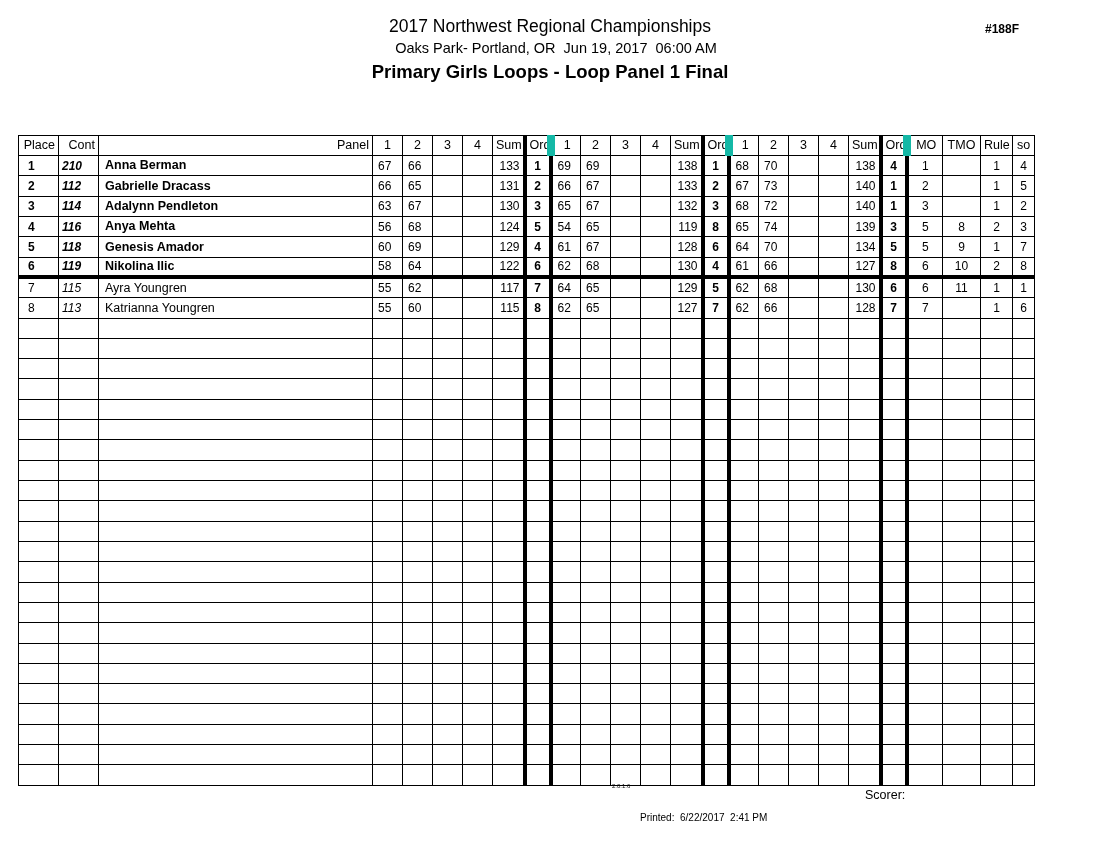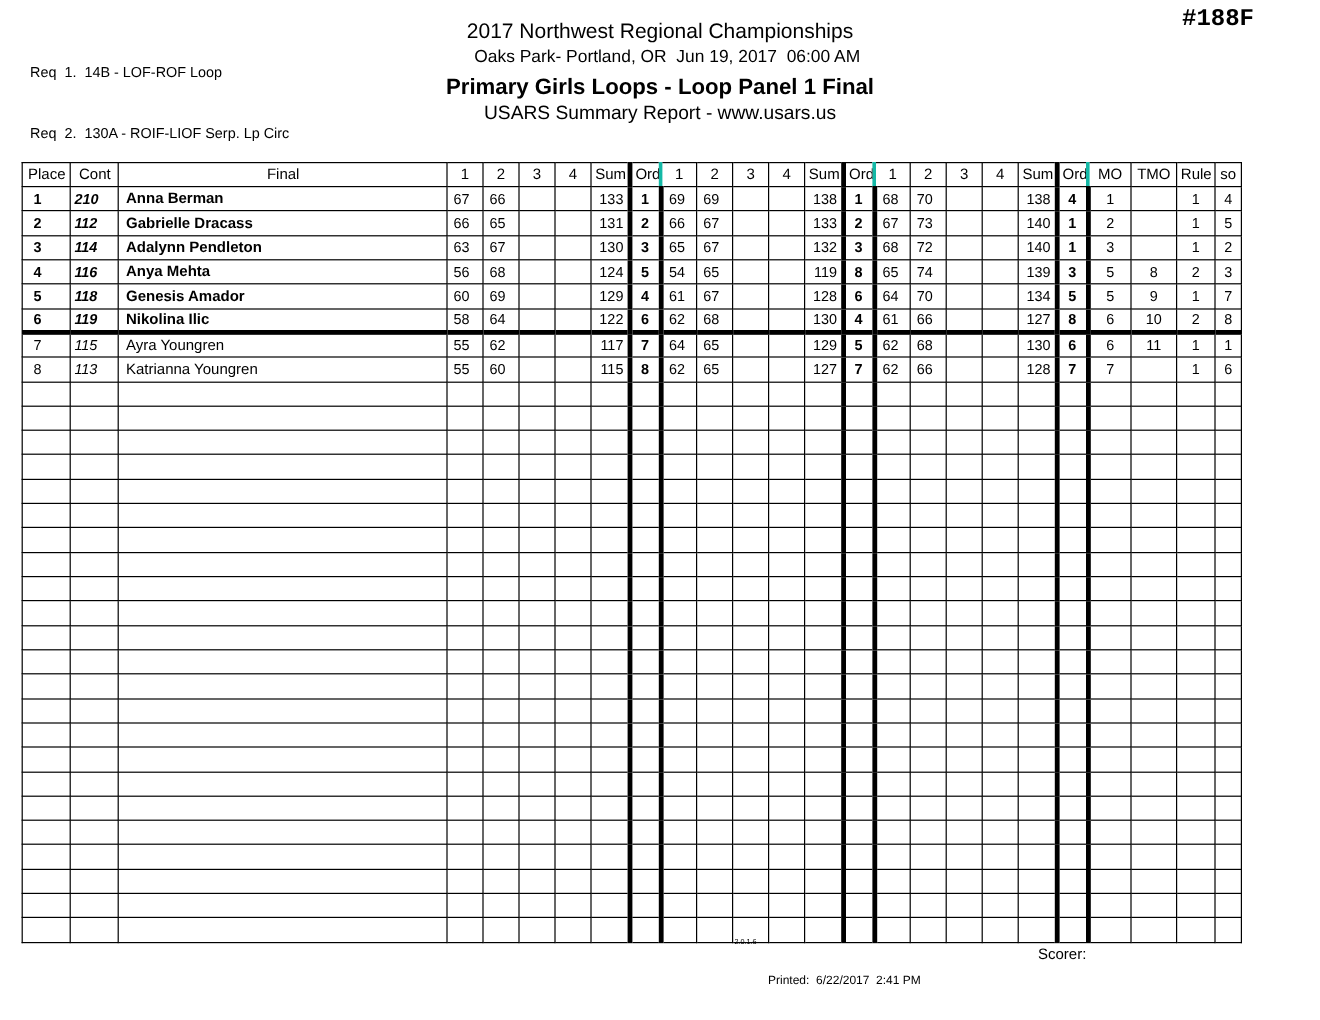--- a/index.html
+++ b/index.html
@@ -1,76 +1,71 @@
 <!DOCTYPE html>
 <html><head>
 <meta charset="utf-8">
 <style>
   html,body { margin:0; padding:0; background:#fff; }
   .page {
     position:relative; width:1100px; height:850px; background:#ffffff;
     font-family:"Liberation Sans", sans-serif; color:#000; overflow:hidden;
   }
   .req-block { position:absolute; left:25px; top:18px; font-size:12px; line-height:17px; white-space:pre; }
-  .event-number { position:absolute; left:985px; top:5px; font-size:20px; font-weight:bold;font-family:Liberation Mono, monospace; }
+  .event-number { position:absolute; left:985px; top:22px; font-size:12px; font-weight:bold; }
   .title-block { position:absolute; left:0; width:1100px; top:16px; text-align:center; line-height:1.25; }
   .t-title { font-size:17.5px; font-weight:normal; white-space:pre; }
   .t-venue { font-size:14.5px; margin-top:1px; white-space:pre;margin-left:12px; }
   .t-event { font-size:18.5px; font-weight:bold; margin-top:3px; white-space:pre; }
   .t-report { font-size:16px; margin-top:2px; white-space:pre; }
 
   table.score-table {
     position:absolute; left:18px; top:135px; width:1016px; height:651px;
     border-collapse:collapse; table-layout:fixed; font-size:12px;
   }
   .score-table td, .score-table th {
     border:1px solid #000; padding:0 3px; overflow:hidden; white-space:nowrap;
     font-weight:normal; height:19px; box-sizing:border-box; line-height:1;
   }
   tr.judge-row td { height:22px; }
   tr.head-row th { height:20px; font-size:12.5px; }
   td.noborder { border:none; background:#fff; }
   td.judgebox { text-align:left; font-size:11.5px; padding-left:4px; white-space:pre; }
 
-  th.h-left { text-align:center; padding-left:4px; }
+  th.h-left { text-align:right; padding-left:4px; }
   th.h-mid  { text-align:center; }
 
   td.place { text-align:left; padding-left:9px; }
   td.cont  { text-align:left;font-style:italic; }
   td.name  { text-align:left; padding-left:6px; font-size:12.5px; }
   td.score { text-align:left; padding-left:5px; }
   td.sum   { text-align:right; padding-right:3px; }
   td.ord   { text-align:center; font-weight:bold;
              border-left:4px solid #000; border-right:4px solid #000; }
-  th.ord-h { border-left:4px solid #000; border-right:3px solid #14b8a6; text-align:center; }
+  th.ord-h { border-left:4px solid #000; border-right:8px solid #14b8a6; text-align:center; }
   td.stat  { text-align:center; }
   td.fb    { font-weight:bold; }
   tr.cut td { border-top:4px solid #000; }
 
   .footer-version { position:absolute; left:612px; top:783px; font-size:6px; }
   .footer-printed { position:absolute; left:640px; top:812px; font-size:10px; white-space:pre; }
   .footer-scorer  { position:absolute; left:865px; top:788px; font-size:12.5px;text-align:center; }
 </style>
 </head>
 <body>
 
 <div class="page">
 
-  <div class="req-block">
-    <div>Req  1.  14B - LOF-ROF Loop</div>
-    <div>Req  2.  130A - ROIF-LIOF Serp. Lp Circ</div>
-  </div>
 
   <div class="event-number">#188F</div>
 
   <div class="title-block">
     <div class="t-title">2017 Northwest Regional Championships</div>
     <div class="t-venue">Oaks Park- Portland, OR  Jun 19, 2017  06:00 AM</div>
     <div class="t-event">Primary Girls Loops - Loop Panel 1 Final</div>
-    <div class="t-report">USARS Summary Report - www.usars.us</div>
   </div>
 
   <table class="score-table">
     <colgroup>
       <col style="width:40px">
         <col style="width:40px">
         <col style="width:274px">
       <col style="width:30px">
         <col style="width:30px">
         <col style="width:30px">
@@ -91,21 +86,21 @@
         <col style="width:26px">
       <col style="width:36px">
         <col style="width:38px">
         <col style="width:32px">
         <col style="width:22px">
     </colgroup>
     <thead>
       <tr class="head-row">
         <th class="h-left">Place</th>
         <th class="h-left">Cont</th>
-        <th class="h-left">Final</th>
+        <th class="h-left">Panel</th>
 
         <th class="h-mid">1</th>
         <th class="h-mid">2</th>
         <th class="h-mid">3</th>
         <th class="h-mid">4</th>
         <th class="h-mid">Sum</th>
         <th class="ord-h">Ord</th>
 
         <th class="h-mid">1</th>
         <th class="h-mid">2</th>

